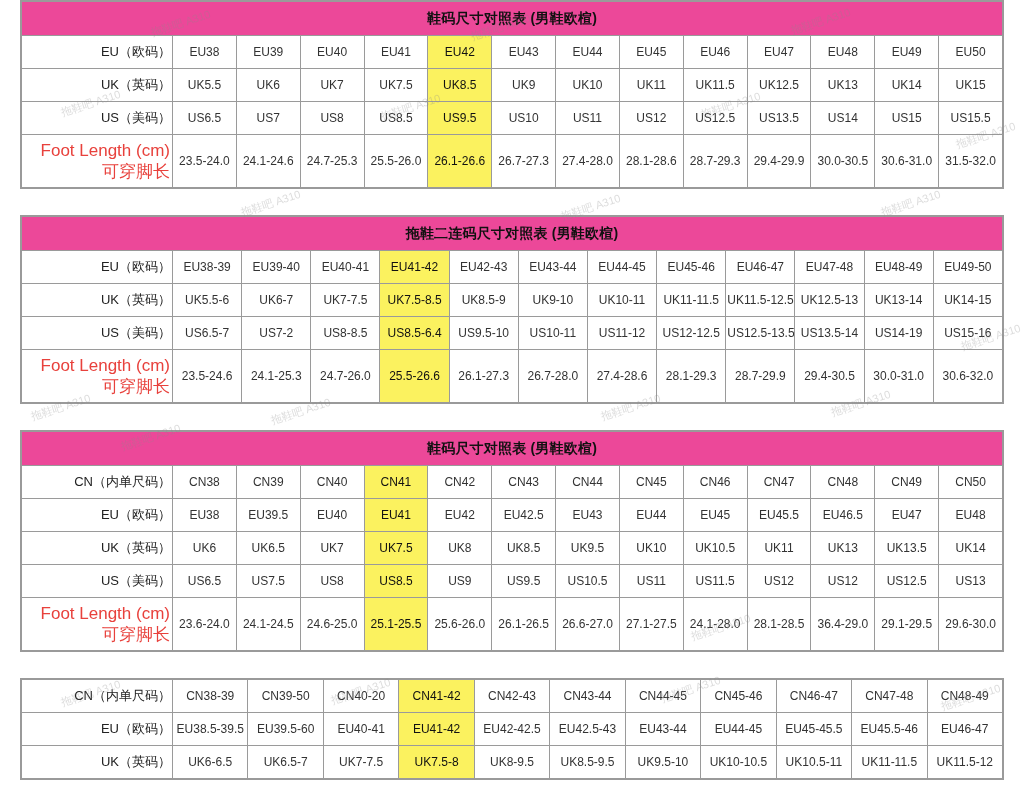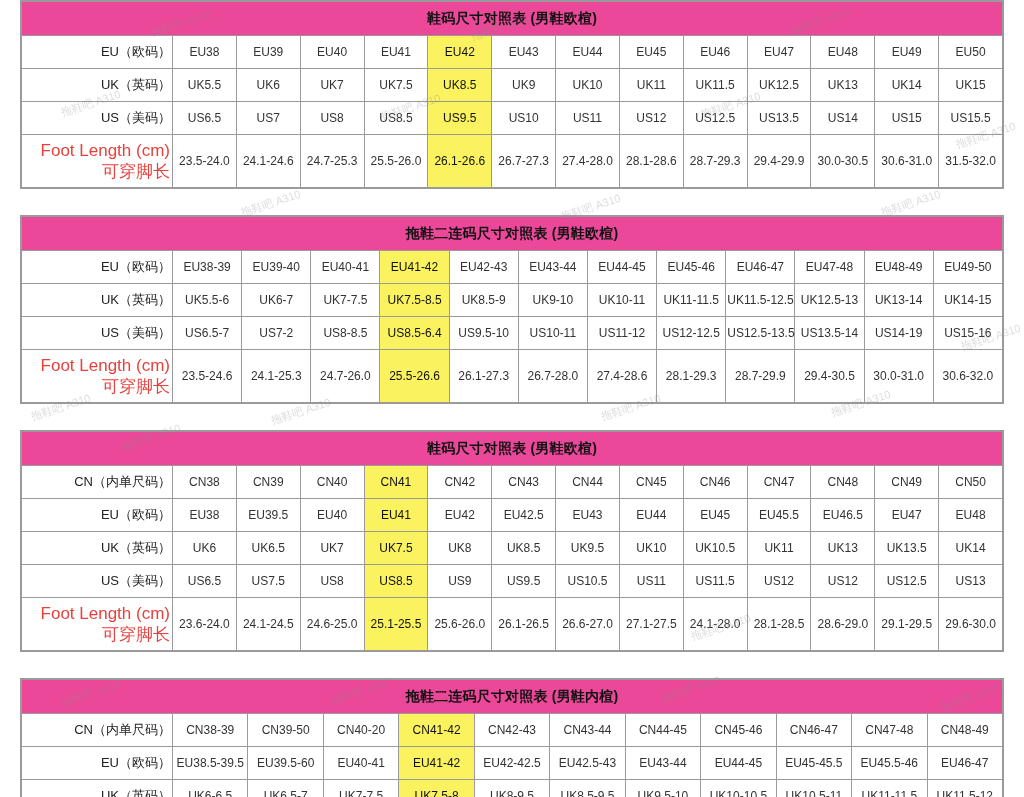--- a/index.html
+++ b/index.html
@@ -308,30 +308,29 @@
             <td>23.6-24.0</td>
             <td>24.1-24.5</td>
             <td>24.6-25.0</td>
             <td class="hl">25.1-25.5</td>
             <td>25.6-26.0</td>
             <td>26.1-26.5</td>
             <td>26.6-27.0</td>
             <td>27.1-27.5</td>
             <td>24.1-28.0</td>
             <td>28.1-28.5</td>
-            <td>28.6-29.0</td>
+            <td>36.4-29.0</td>
             <td>29.1-29.5</td>
             <td>29.6-30.0</td>
           </tr>
         </tbody>
       </table>
     </div>
     <div class="table-block">
       <table class="size-table">
-        <caption>拖鞋二连码尺寸对照表 (男鞋内楦)</caption>
         <tbody>
           <tr>
             <td class="rowhead cn-label-small">CN（内单尺码）</td>
             <td>CN38-39</td>
             <td>CN39-50</td>
             <td>CN40-20</td>
             <td class="hl">CN41-42</td>
             <td>CN42-43</td>
             <td>CN43-44</td>
             <td>CN44-45</td>

